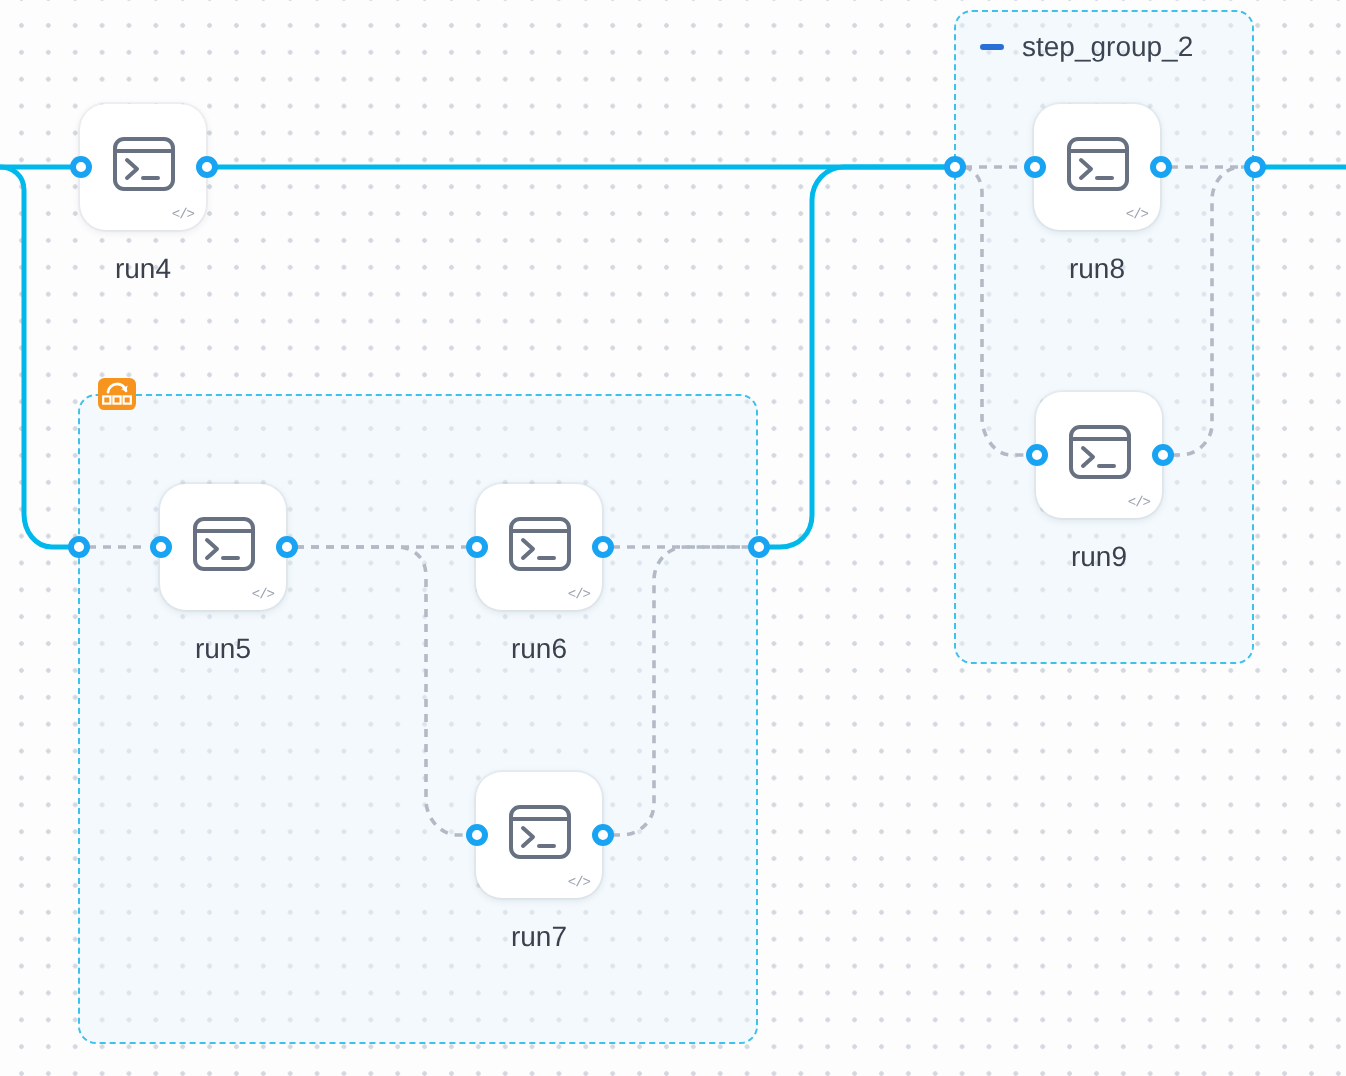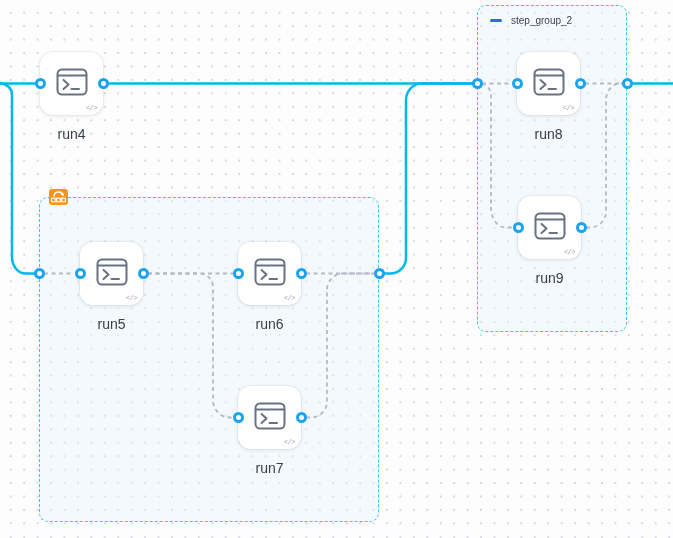--- a/index.html
+++ b/index.html
@@ -12,21 +12,21 @@
     background-size:13.45px 13.45px;
     background-position:4px 6px;
   }
   
   .group{
     position:absolute;z-index:0;border:1.5px dashed #3ec1ea;border-radius:9px;
     background:rgba(230,245,252,0.45);
   }
   .group-header{position:absolute;top:9px;left:12px;display:flex;align-items:center;gap:9px;z-index:2;}
   .collapse-btn{display:inline-block;width:12px;height:3px;border-radius:2px;background:#2a6fd6;cursor:pointer;}
-  .group-title{font-size:10px;font-weight:500;color:#3d4553;white-space:nowrap;}
+  .group-title{font-size:14px;font-weight:500;color:#3d4553;white-space:nowrap;}
   .group-badge{position:absolute;top:-9px;left:9px;z-index:4;line-height:0;}
   
   svg.edges{position:absolute;left:0;top:0;z-index:1;pointer-events:none;}
   svg.edges path{pointer-events:stroke;}
   .edge-active{stroke:#00b9ea;stroke-width:2.5;fill:none;stroke-linecap:round;}
   .edge-dashed{stroke:#b4bac5;stroke-width:1.8;fill:none;stroke-linecap:butt;stroke-dasharray:4 3.5;}
   
   .node{position:absolute;width:63px;height:63px;z-index:2;}
   .card{
     position:relative;width:63px;height:63px;border-radius:13px;background:#fff;

